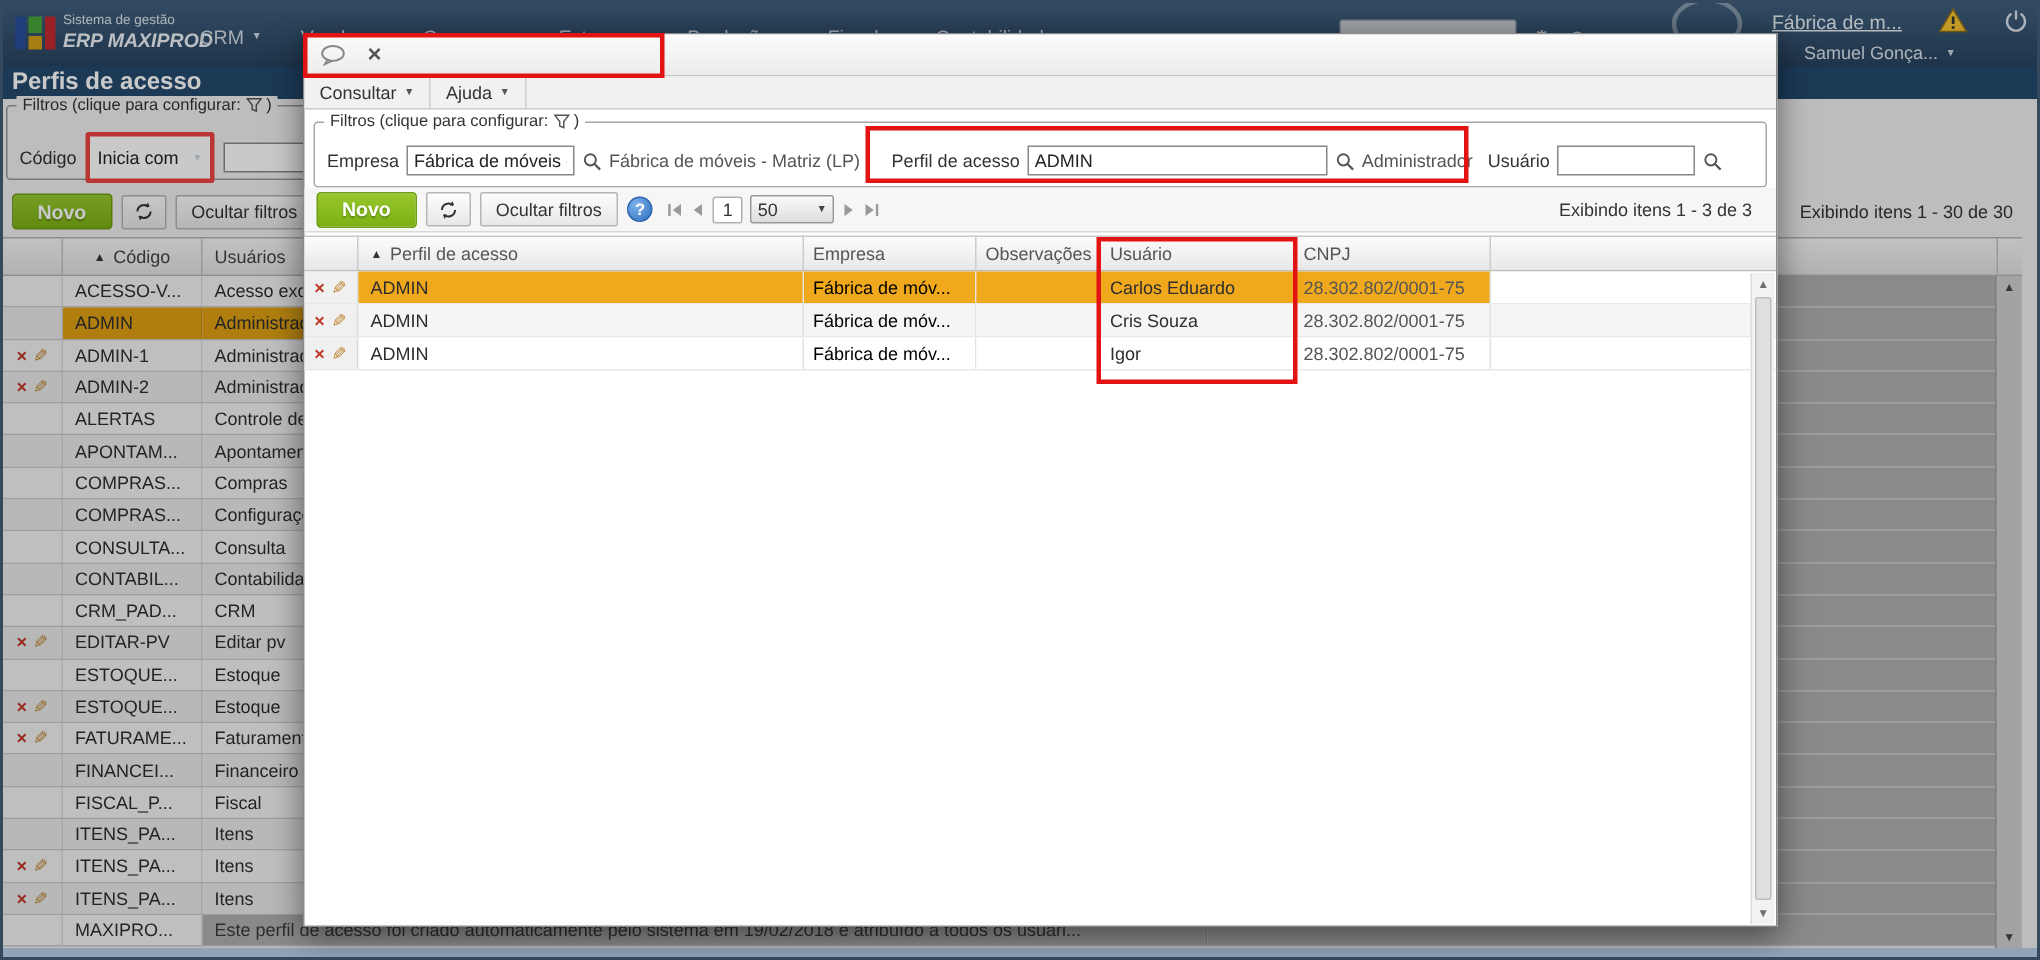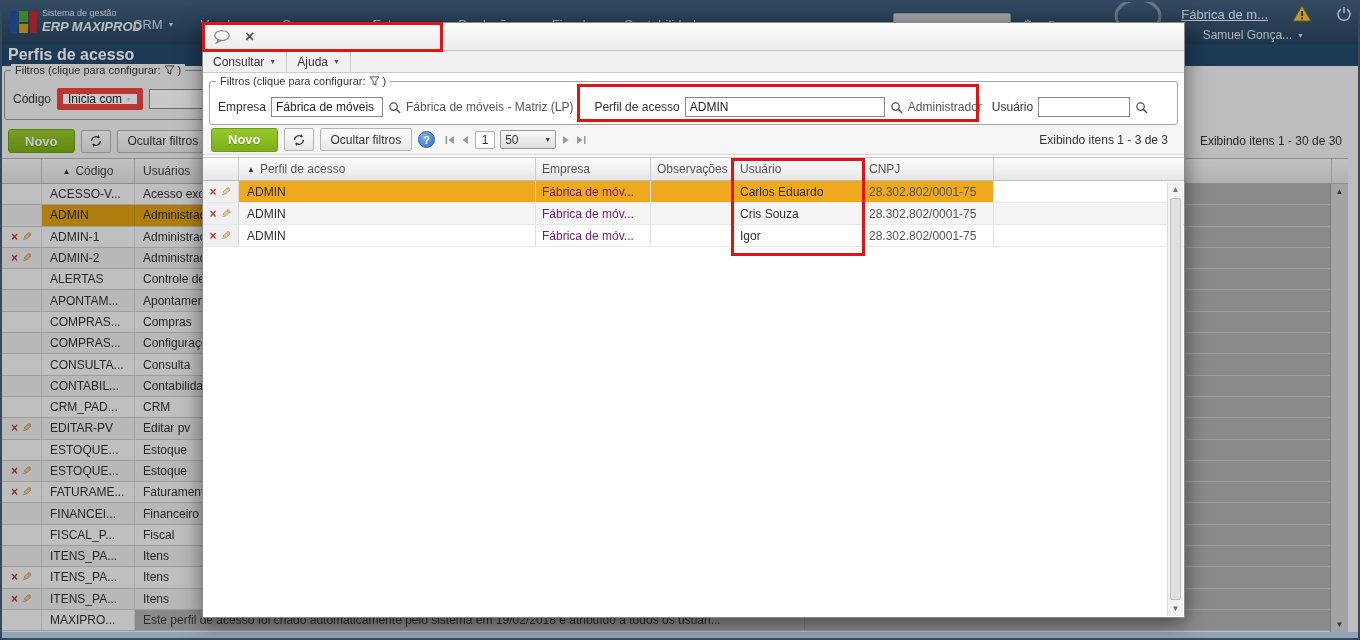--- a/index.html
+++ b/index.html
@@ -32,21 +32,21 @@
     display:flex;align-items:center;gap:5px;white-space:nowrap}
   
   .ptitle{position:absolute;left:0;top:44px;width:100%;height:22px;background:#24496e;
     color:#fff;font-weight:bold;font-size:16px;line-height:22px;padding-left:8px}
   .bg-filters{position:absolute;left:4px;top:70px;width:430px;height:50px;
     border:1px solid #999;border-radius:3px}
   .legend{position:absolute;top:-7px;left:6px;background:#f0f0f0;font-size:11px;color:#333;
     padding:0 4px;display:flex;align-items:center;gap:3px;white-space:nowrap}
   .bg-frow{position:absolute;left:8px;top:17px;display:flex;align-items:center;gap:6px;
     font-size:12px;color:#333;white-space:nowrap}
-  .sel{height:22px;border:6px solid #ef4444;border-radius:2px;background:#fff;
+  .sel{height:34px;border:3px solid #ef4444;border-radius:2px;background:#fff;
     display:flex;align-items:center;justify-content:space-between;padding:0 5px;font-size:12px;color:#222}
   .inp{height:20px;border:1px solid #888;background:#fff;font-size:12px;padding:0 4px;
     font-family:"Liberation Sans",sans-serif;color:#222}
   .toolrow{position:absolute;display:flex;align-items:center;gap:6px}
   .bg-tool{left:2px;top:126px;right:2px;height:30px;padding-left:6px}
   .btn{height:23px;border:1px solid #b5b5b5;border-radius:2px;background:linear-gradient(#fdfdfd,#e7e7e7);
     font-size:12px;color:#333;display:flex;align-items:center;justify-content:center;padding:0 10px;white-space:nowrap}
   .btn-novo{background:linear-gradient(#97c82f,#7cb014);border:1px solid #6d9d10;color:#fff;
     font-weight:bold;font-size:13px;padding:0 16px;height:24px;border-radius:3px;text-shadow:0 1px 1px rgba(0,0,0,.25)}
   .btn-ref{width:30px;padding:0}
@@ -106,21 +106,21 @@
     background:linear-gradient(#fcfcfc,#e7e7e7);border-top:1px solid #c9c9c9;border-bottom:1px solid #bdbdbd;
     font-size:12px;color:#555}
   .m-ghead>div{height:100%;display:flex;align-items:center;border-right:1px solid #ccc;padding-left:6px;gap:5px}
   .h1{width:297px;padding-left:8px!important}.h2{width:115px}.h3{width:83px}.h4{width:129px}.h5{width:131px}
   .ha{width:36px;padding-left:0!important}.hf{flex:1;border-right:none!important}
   .sort{font-size:8px;color:#333}
   .m-rows{position:absolute;left:0;top:158px;right:0}
   .mrow{display:flex;height:22px;font-size:12px;align-items:stretch;border-bottom:1px solid #e8e8e8}
   .mc{display:flex;align-items:center;padding-left:6px;border-right:1px solid #e2e2e2;overflow:hidden;white-space:nowrap;background:#fff}
   .ma{width:36px;justify-content:center;gap:5px;padding-left:0;background:#f0f0f0!important;border-right:1px solid #d8d8d8}
-  .c1{width:297px;padding-left:8px;color:#2e2e2e}.c2{width:115px;color:#701a75}.c3{width:83px}
+  .c1{width:297px;padding-left:8px;color:#2e2e2e}.c2{width:115px;color:#000000}.c3{width:83px}
   .c4{width:129px;color:#2e2e2e}.c5{width:131px;color:#555}
   .mfill{flex:1;border-right:none;background:#fff}
   .mrow:nth-of-type(even) .mc:not(.ma){background:#f5f5f5}
   .mrow.selected .mc:not(.ma):not(.mfill){background:#f0a91c!important}
   .mrow.selected .mfill{background:#fff!important}
   .m-sb{position:absolute;right:1px;top:159px;bottom:1px;width:16px;background:#f2f2f2;border-left:1px solid #ddd;
     font-size:8px;color:#707070}
   .m-sb .up{position:absolute;top:3px;left:0;right:0;text-align:center}
   .m-sb .dn{position:absolute;bottom:3px;left:0;right:0;text-align:center}
   .m-sb .thumb{position:absolute;left:2px;right:2px;top:16px;bottom:16px;background:#e0e0e0;

